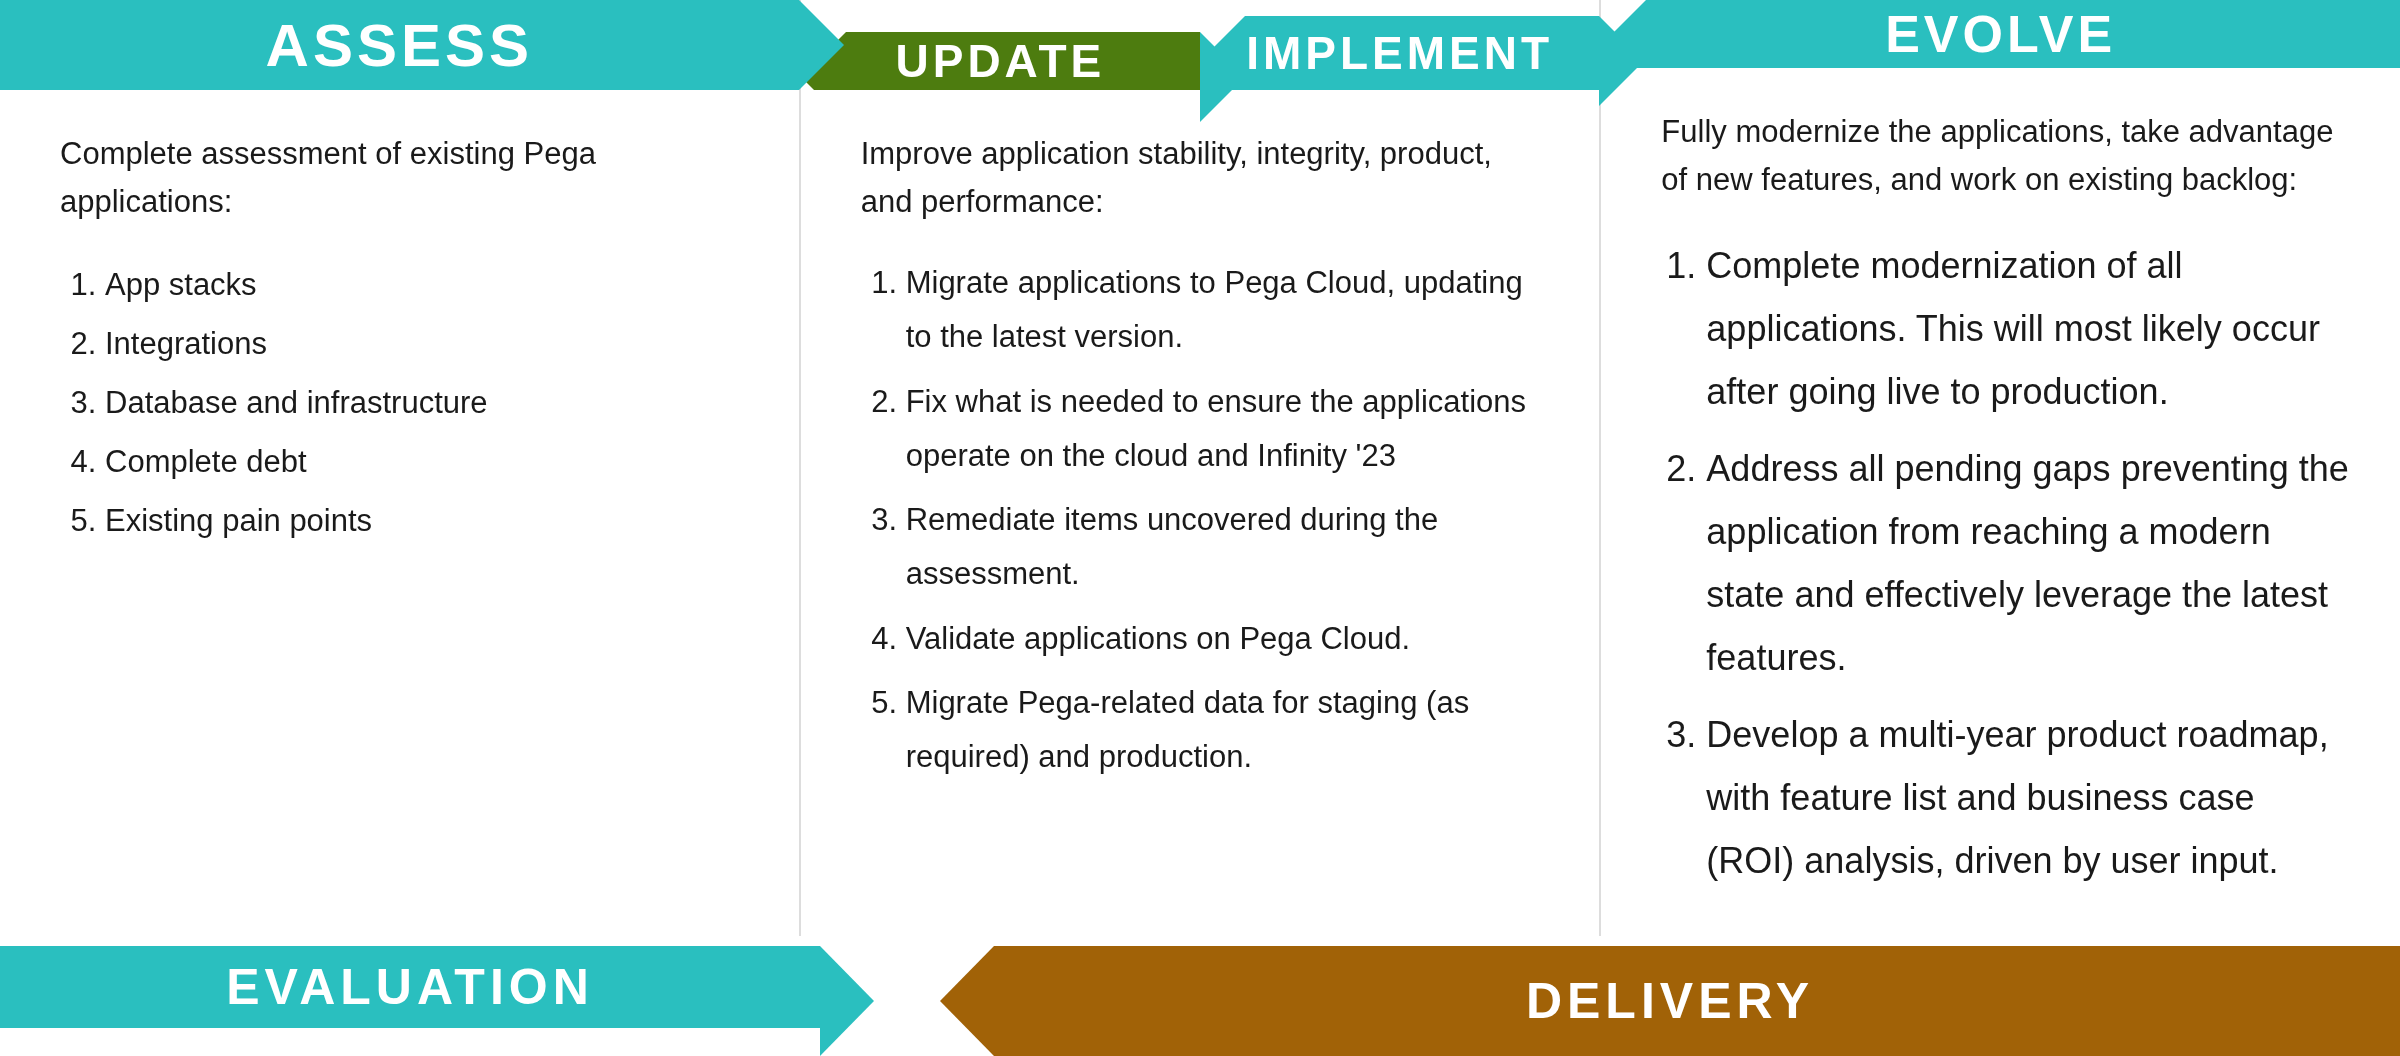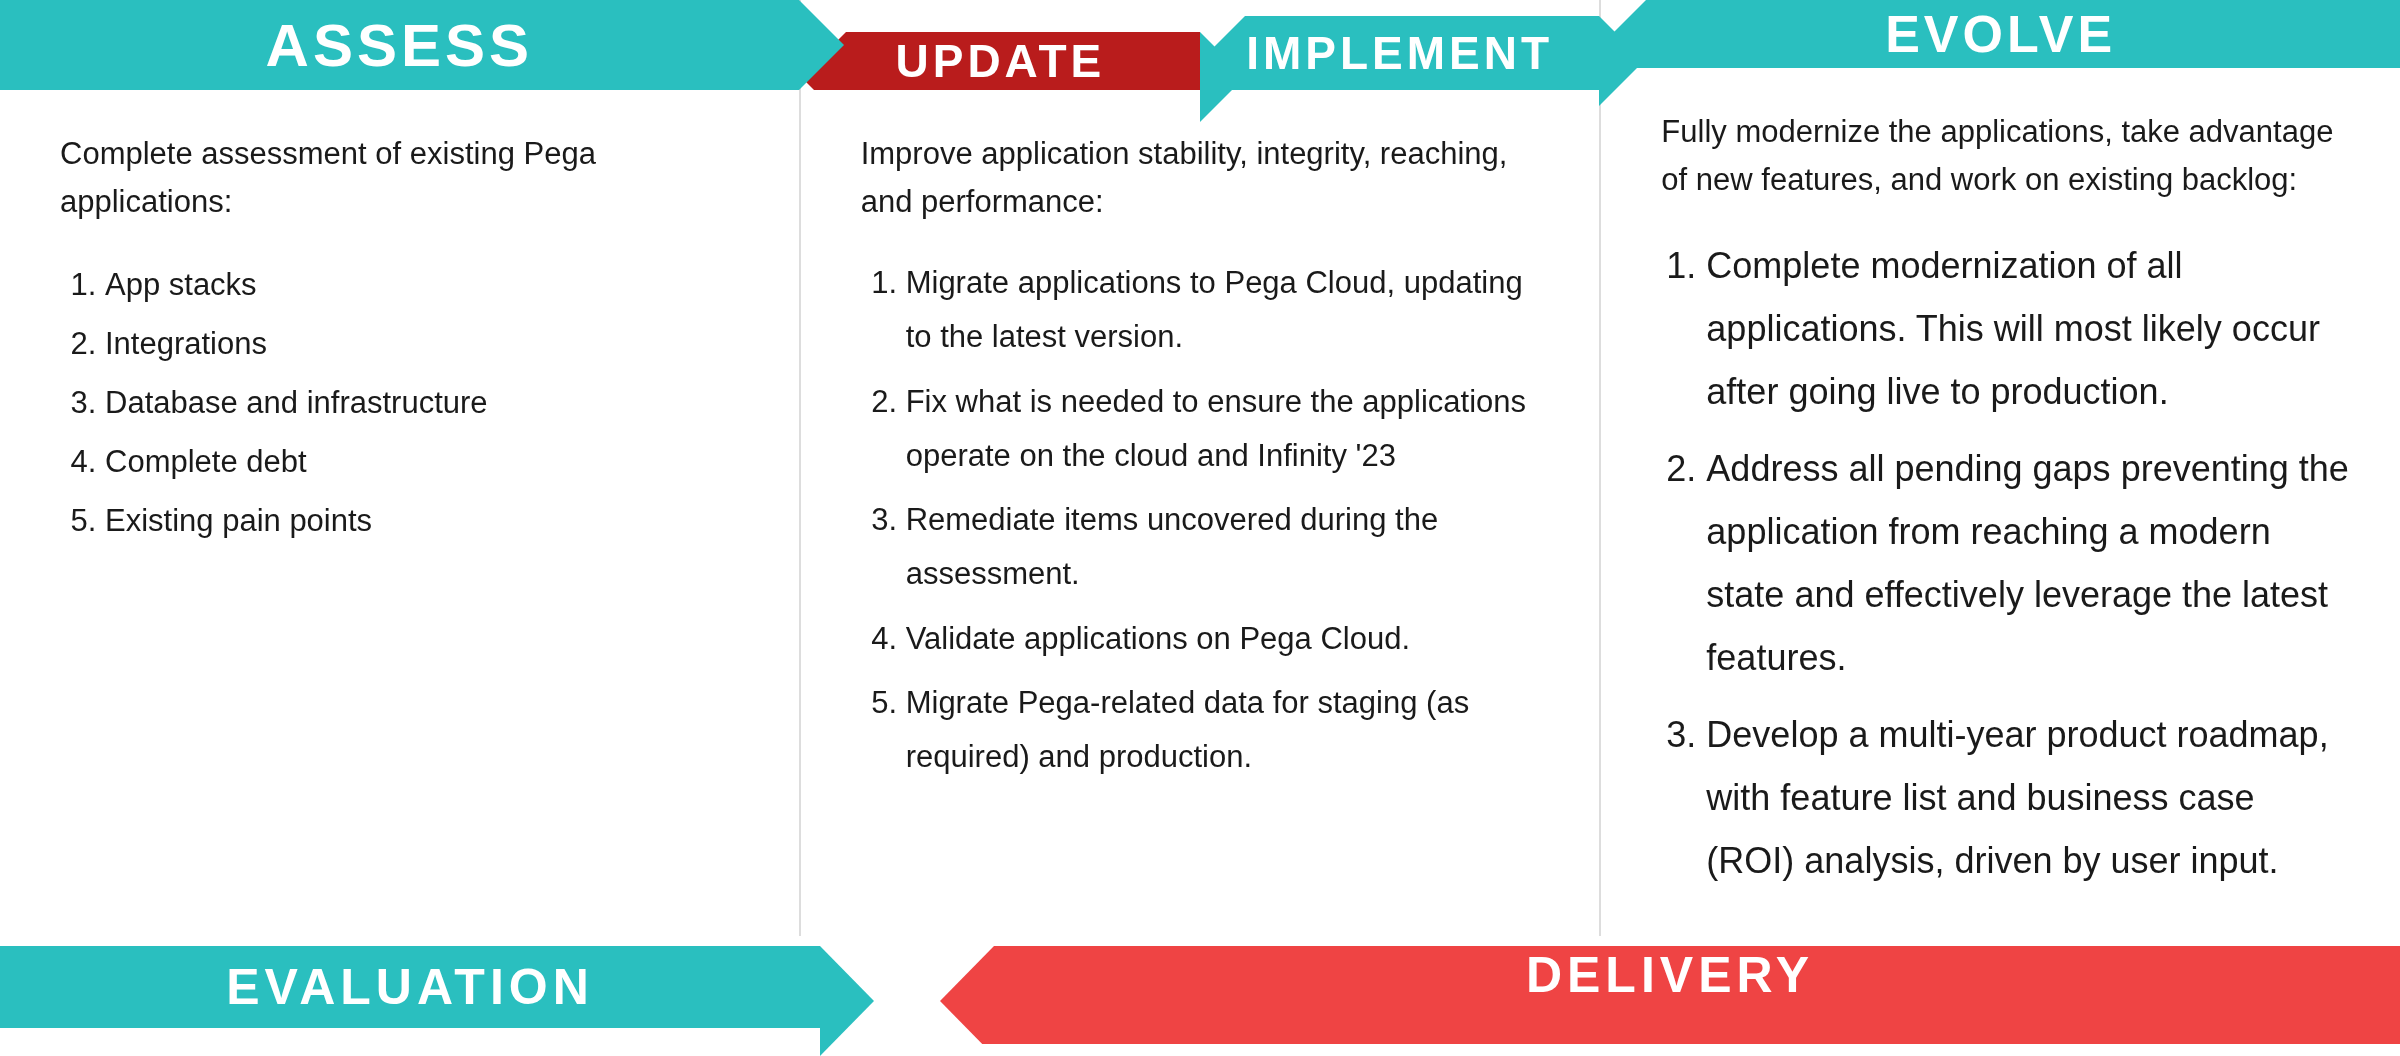--- a/index.html
+++ b/index.html
@@ -38,39 +38,39 @@
         <li>Complete debt</li>
         <li>Existing pain points</li>
       </ol>
     </div>
   </div>
 
   <div style="flex:1; display:flex; flex-direction:column; border-right:2px solid #ddd;">
 
     <div style="display:flex; flex-direction:row; height:90px;">
 
-      <div style="position:relative; background:#b91c1c; flex:1; display:flex; align-items:center; justify-content:center;margin-top:32px;">
+      <div style="position:relative; background:#4d7c0f; flex:1; display:flex; align-items:center; justify-content:center;margin-top:32px;">
 
         <div style="position:absolute; left:0; top:0; width:0; height:0; border-top:45px solid #fff; border-bottom:45px solid #fff; border-right:45px solid transparent; z-index:2;"></div>
 
         <div style="position:absolute; right:-45px; top:0; width:0; height:0; border-top:45px solid transparent; border-bottom:45px solid transparent; border-left:45px solid #2abfbf; z-index:10;"></div>
         <span style="color:#fff; font-size:46px; font-weight:900; letter-spacing:4px; text-transform:uppercase; z-index:3; position:relative;">UPDATE</span>
       </div>
 
       <div style="position:relative; background:#2abfbf; flex:1; display:flex; align-items:center; justify-content:center;margin-top:16px;">
 
         <div style="position:absolute; left:0; top:0; width:0; height:0; border-top:45px solid #fff; border-bottom:45px solid #fff; border-right:45px solid transparent; z-index:2;"></div>
 
         <div style="position:absolute; right:-45px; top:0; width:0; height:0; border-top:45px solid transparent; border-bottom:45px solid transparent; border-left:45px solid #2abfbf; z-index:10;"></div>
         <span style="color:#fff; font-size:46px; font-weight:900; letter-spacing:4px; text-transform:uppercase; z-index:3; position:relative;">IMPLEMENT</span>
       </div>
     </div>
 
     <div style="padding:40px 50px 30px 60px; flex:1;">
-      <p style="font-size:31px; line-height:1.55; color:#1a1a1a; margin-bottom:30px;">Improve application stability, integrity, reaching, and performance:</p>
+      <p style="font-size:31px; line-height:1.55; color:#1a1a1a; margin-bottom:30px;">Improve application stability, integrity, product, and performance:</p>
       <ol style="font-size:31px; line-height:1.75; color:#1a1a1a; padding-left:45px;">
         <li style="margin-bottom:10px;">Migrate applications to Pega Cloud, updating to the latest version.</li>
         <li style="margin-bottom:10px;">Fix what is needed to ensure the applications operate on the cloud and Infinity '23</li>
         <li style="margin-bottom:10px;">Remediate items uncovered during the assessment.</li>
         <li style="margin-bottom:10px;">Validate applications on Pega Cloud.</li>
         <li style="margin-bottom:10px;">Migrate Pega-related data for staging (as required) and production.</li>
       </ol>
     </div>
   </div>
 
@@ -97,19 +97,19 @@
 <div style="display:flex; flex-direction:row; width:100%; height:110px; margin-top:10px;">
 
   <div style="position:relative; background:#2abfbf; width:820px; height:82px; display:flex; align-items:center; justify-content:center; flex-shrink:0;">
 
     <div style="position:absolute; right:-54px; top:0; width:0; height:0; border-top:55px solid transparent; border-bottom:55px solid transparent; border-left:54px solid #2abfbf; z-index:10;"></div>
     <span style="color:#fff; font-size:50px; font-weight:900; letter-spacing:5px; text-transform:uppercase; z-index:3; position:relative;">EVALUATION</span>
   </div>
 
   <div style="width:100px; background:#fff;"></div>
 
-  <div style="position:relative; background:#ef4444; flex:1; height:98px; display:flex; justify-content:center; margin-left:20px;">
+  <div style="position:relative; background:#a16207; flex:1; height:110px; display:flex; align-items:center; justify-content:center; margin-left:20px;">
 
     <div style="position:absolute; left:0; top:0; width:0; height:0; border-top:55px solid #fff; border-bottom:55px solid #fff; border-right:54px solid transparent; z-index:2;"></div>
     <span style="color:#fff; font-size:50px; font-weight:900; letter-spacing:5px; text-transform:uppercase; z-index:3; position:relative;">DELIVERY</span>
   </div>
 
 </div>
 
 </body></html>

